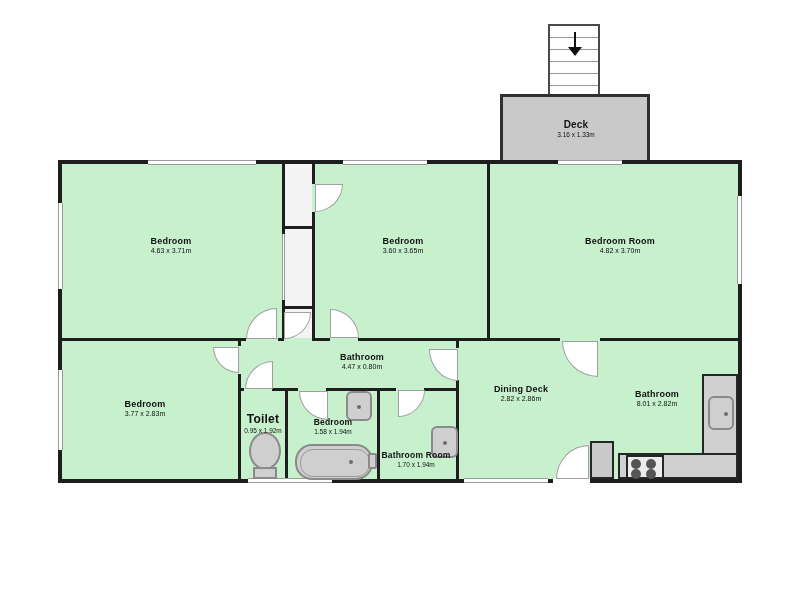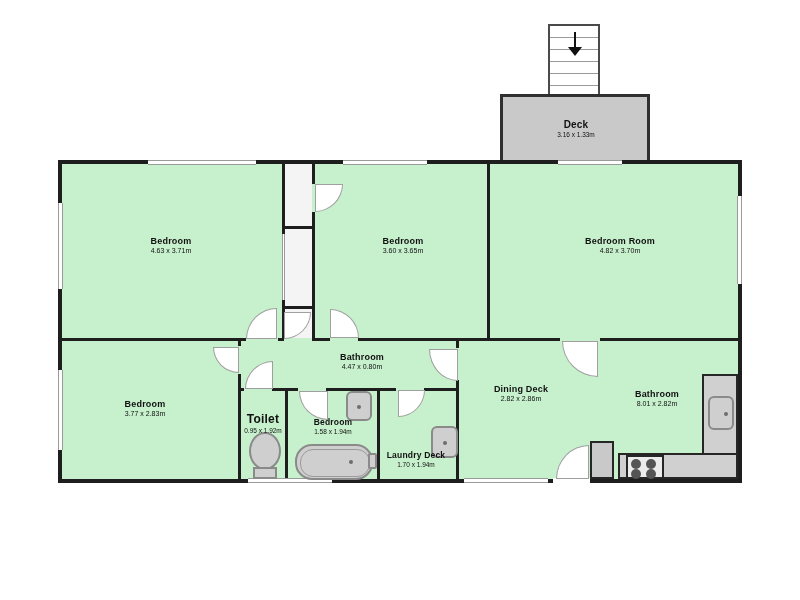--- a/index.html
+++ b/index.html
@@ -155,21 +155,21 @@
   </div>
   <div class="rlabel" style="left:333px;top:417px">
     <div class="rname" style="font-size:8.5px">Bedroom</div>
     <div class="rdims" style="font-size:6.5px">1.58 x 1.94m</div>
   </div>
   <div class="rlabel" style="left:362px;top:352px">
     <div class="rname">Bathroom</div>
     <div class="rdims">4.47 x 0.80m</div>
   </div>
   <div class="rlabel" style="left:416px;top:450px">
-    <div class="rname" style="font-size:8.5px">Laundry Deck</div>
+    <div class="rname" style="font-size:8.5px">Bathroom Room</div>
     <div class="rdims" style="font-size:6.5px">1.70 x 1.94m</div>
   </div>
   <div class="rlabel" style="left:521px;top:384px">
     <div class="rname">Dining Deck</div>
     <div class="rdims">2.82 x 2.86m</div>
   </div>
   <div class="rlabel" style="left:657px;top:389px">
     <div class="rname">Bathroom</div>
     <div class="rdims">8.01 x 2.82m</div>
   </div>

